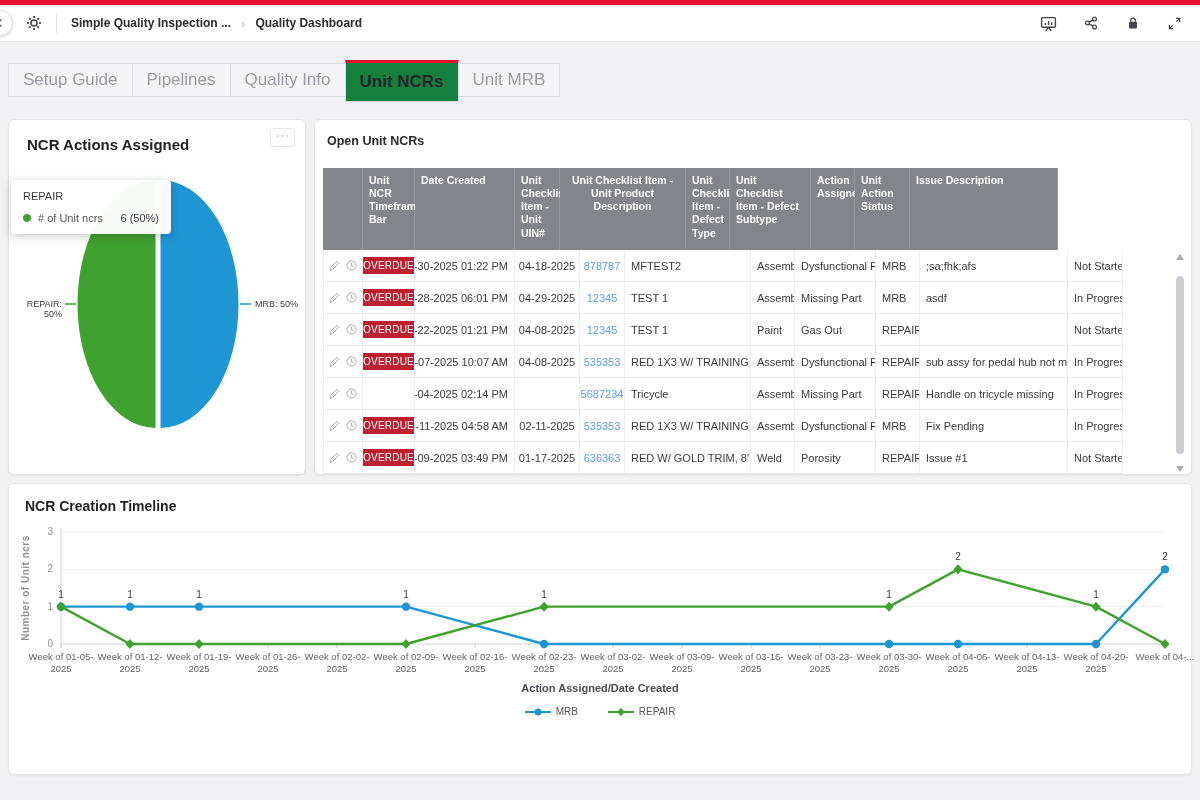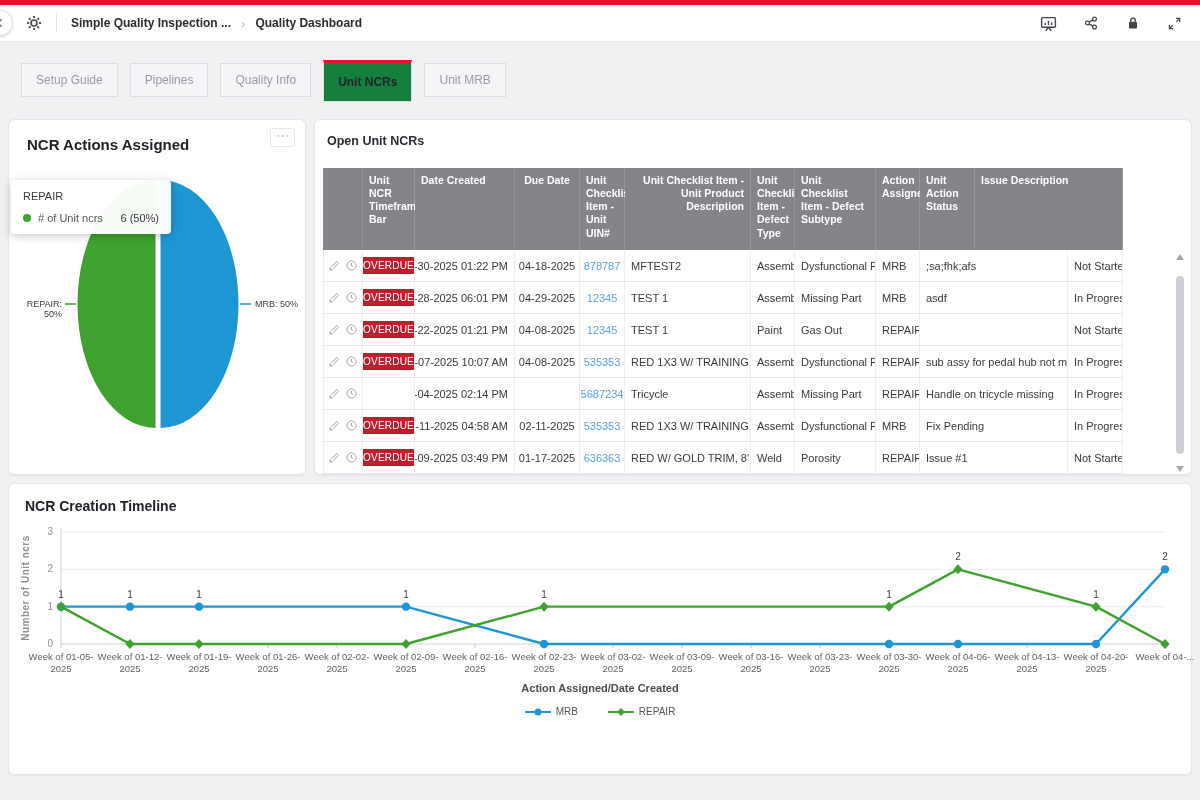--- a/index.html
+++ b/index.html
@@ -23,21 +23,21 @@
   .vdiv { width:1px; height:20px; background:#e2e2e6; margin:0 14px; }
   .breadcrumb { display:flex; align-items:center; gap:10px; font-size:12px; font-weight:700; color:#2b2b31; }
   .bc-sep { color:#b9b9c0; font-weight:400; font-size:13px; }
   .spacer { flex:1; }
   .header-icons { display:flex; align-items:center; gap:26px; }
 
   .tabstrip { display:flex; align-items:flex-end; padding:0 8px; margin-top:18px; height:37px; }
   .tab {
     height:32px; padding:16px 14px; display:flex; align-items:center;
     background:#f5f5f7; border:1px solid #dddde2; margin-right:-1px;
-    font-size:12px; color:#9b9ba3; cursor:default; white-space:nowrap;margin-left:13px;
+    font-size:17px; color:#9b9ba3; cursor:default; white-space:nowrap;
   }
   .tab.active {
     height:42px; margin-bottom:-5px; background:#15803d;
     border-top:3px solid var(--accent,#E8112D);
     color:#232329; font-weight:700; position:relative; z-index:2;
   }
 
   .content { padding:22px 8px 0; }
   .row-top { display:flex; gap:8px; }
   .card {
@@ -207,23 +207,22 @@
         </div>
       </section>
 
       <section class="card table-card">
         <h3 class="table-title">Open Unit NCRs</h3>
         <div class="table">
           <div class="thead" id="thead">
               <div class="th" style="width: 40px; text-align: left;"></div>
               <div class="th" style="width: 52px; text-align: left;">Unit NCR Timeframe Bar</div>
               <div class="th" style="width: 100px; ">Date Created</div>
-              <div class="th" style="width: 65px; text-align: center;">Due Date</div>
               <div class="th" style="width: 45px; text-align: left;">Unit Checklist Item - Unit UIN#</div>
-              <div class="th" style="width: 126px; text-align: right;">Unit Checklist Item - Unit Product Description</div>
+              <div class="th" style="width: 126px; text-align: center;">Unit Checklist Item - Unit Product Description</div>
               <div class="th" style="width: 44px; text-align: left;">Unit Checklist Item - Defect Type</div>
               <div class="th" style="width: 81px; text-align: left;">Unit Checklist Item - Defect Subtype</div>
               <div class="th" style="width: 44px; text-align: left;">Action Assigned</div>
               <div class="th" style="width: 55px; text-align: left;">Unit Action Status</div>
               <div class="th" style="width: 148px; text-align: left;">Issue Description</div>
             </div>
           <div class="tbody" id="tbody">
               <div class="tr">
                 <div class="td center" style="width: 40px;">
                   <span class="icon-pair">

